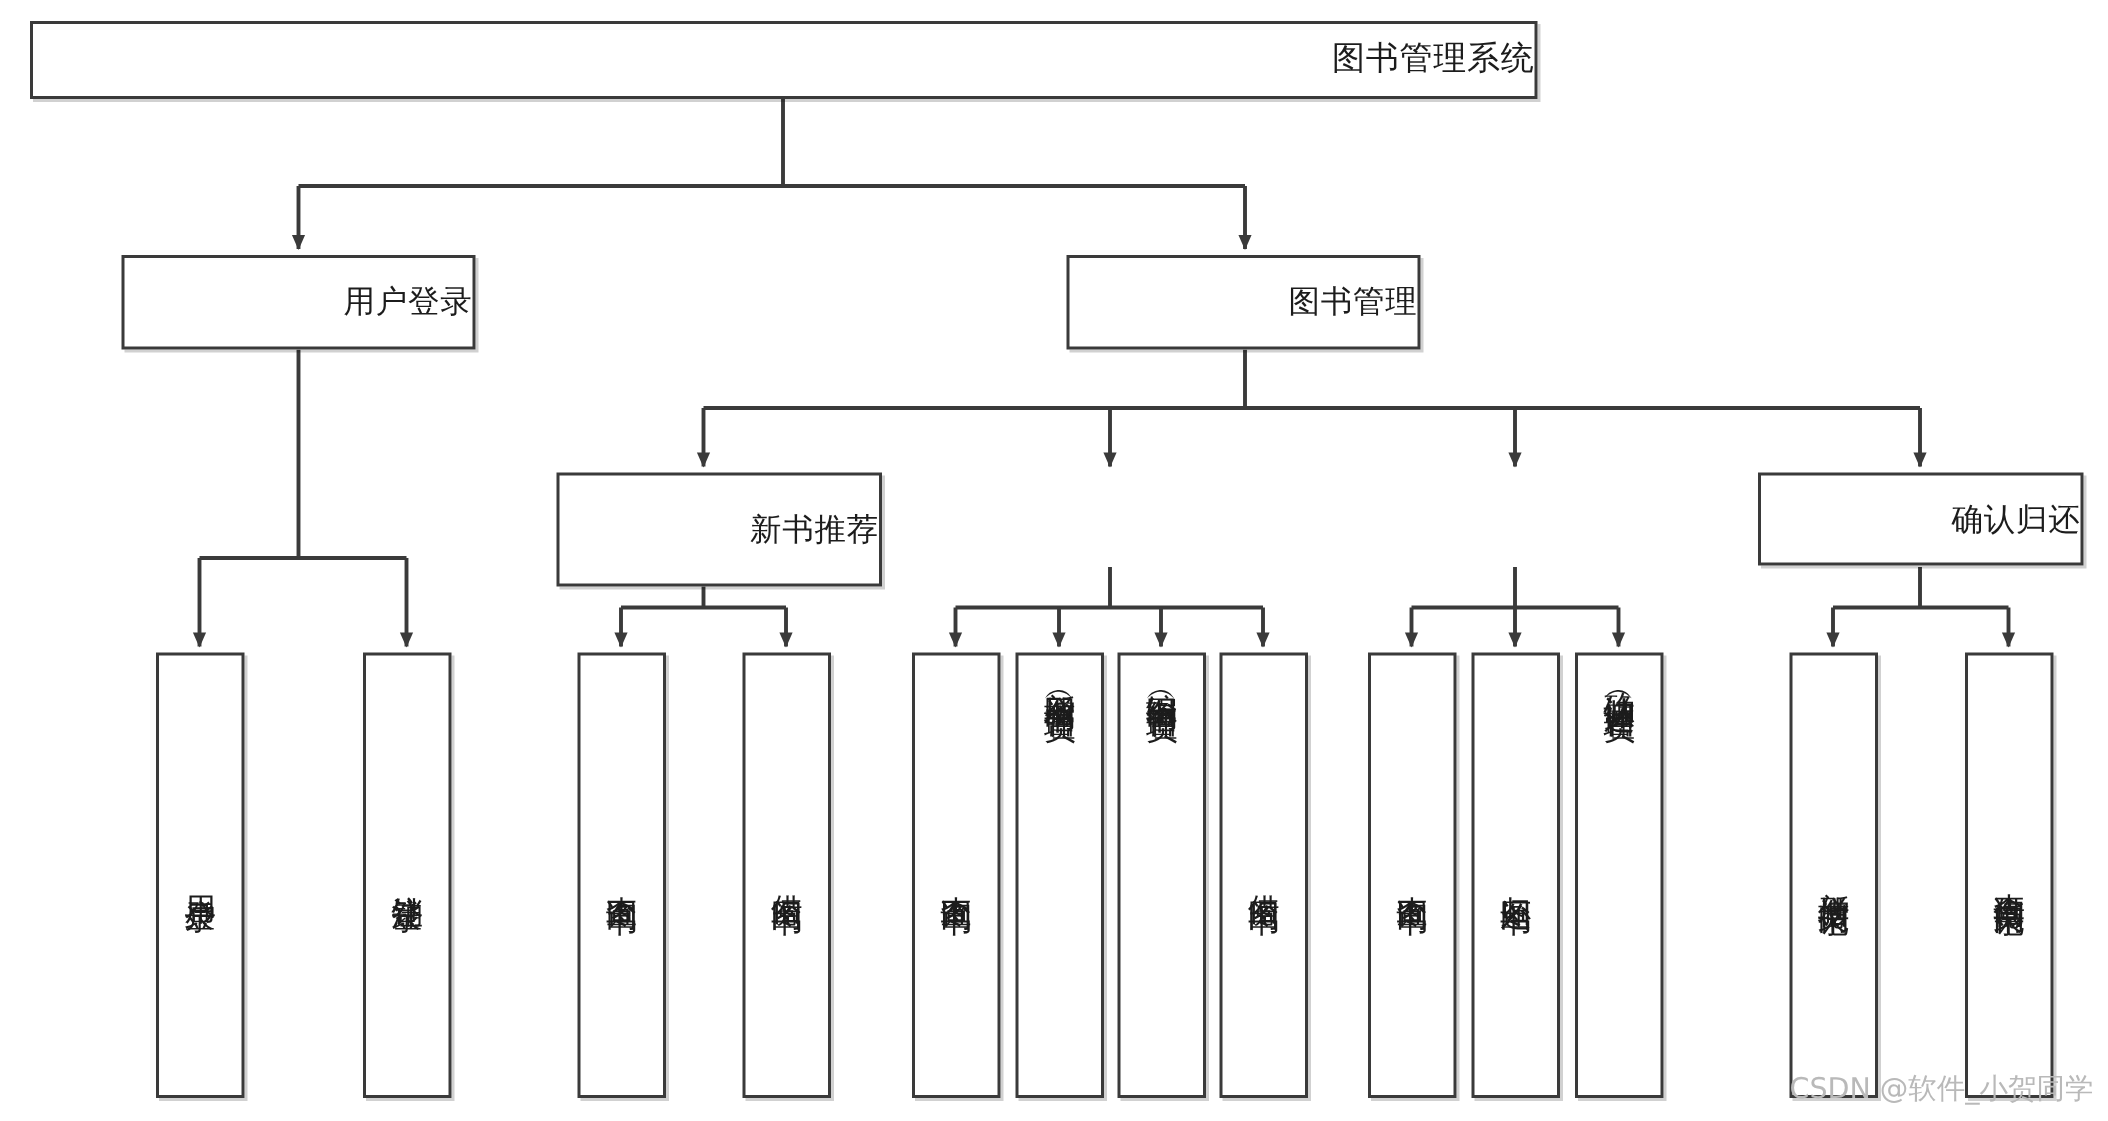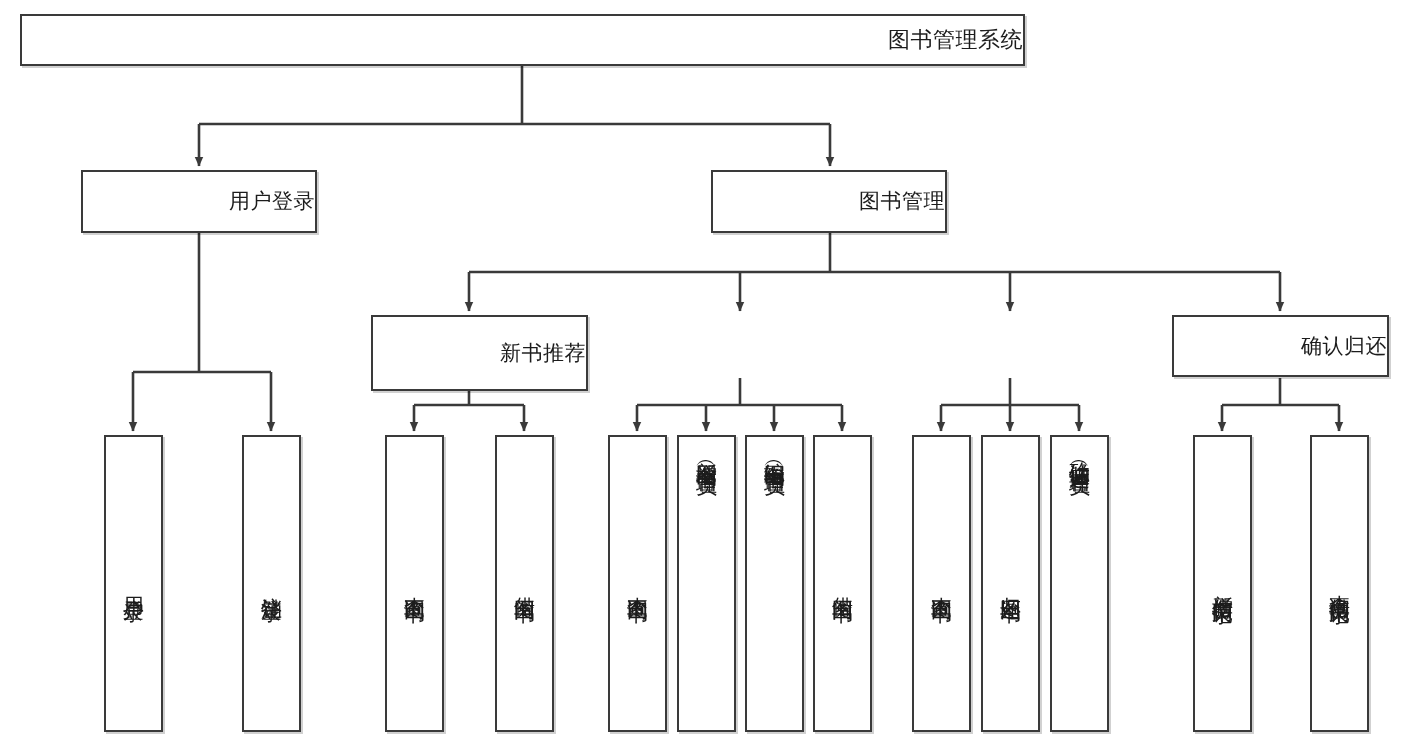--- a/index.html
+++ b/index.html
@@ -203,14 +203,15 @@
     <span class="node-label">确认归还（管理员）</span>
   </div>
 
   <div class="node-box vertical center" style="left:1193px; top:435px; width:59px; height:297px;">
     <span class="node-label">新增借阅记录</span>
   </div>
   <div class="node-box vertical center" style="left:1310px; top:435px; width:59px; height:297px;">
     <span class="node-label">查询借阅记录</span>
   </div>
 
+  <div class="watermark" style="left:1193px; top:713px;">CSDN @软件_小贺同学</div>
 
 </div>
 
 </body></html>

